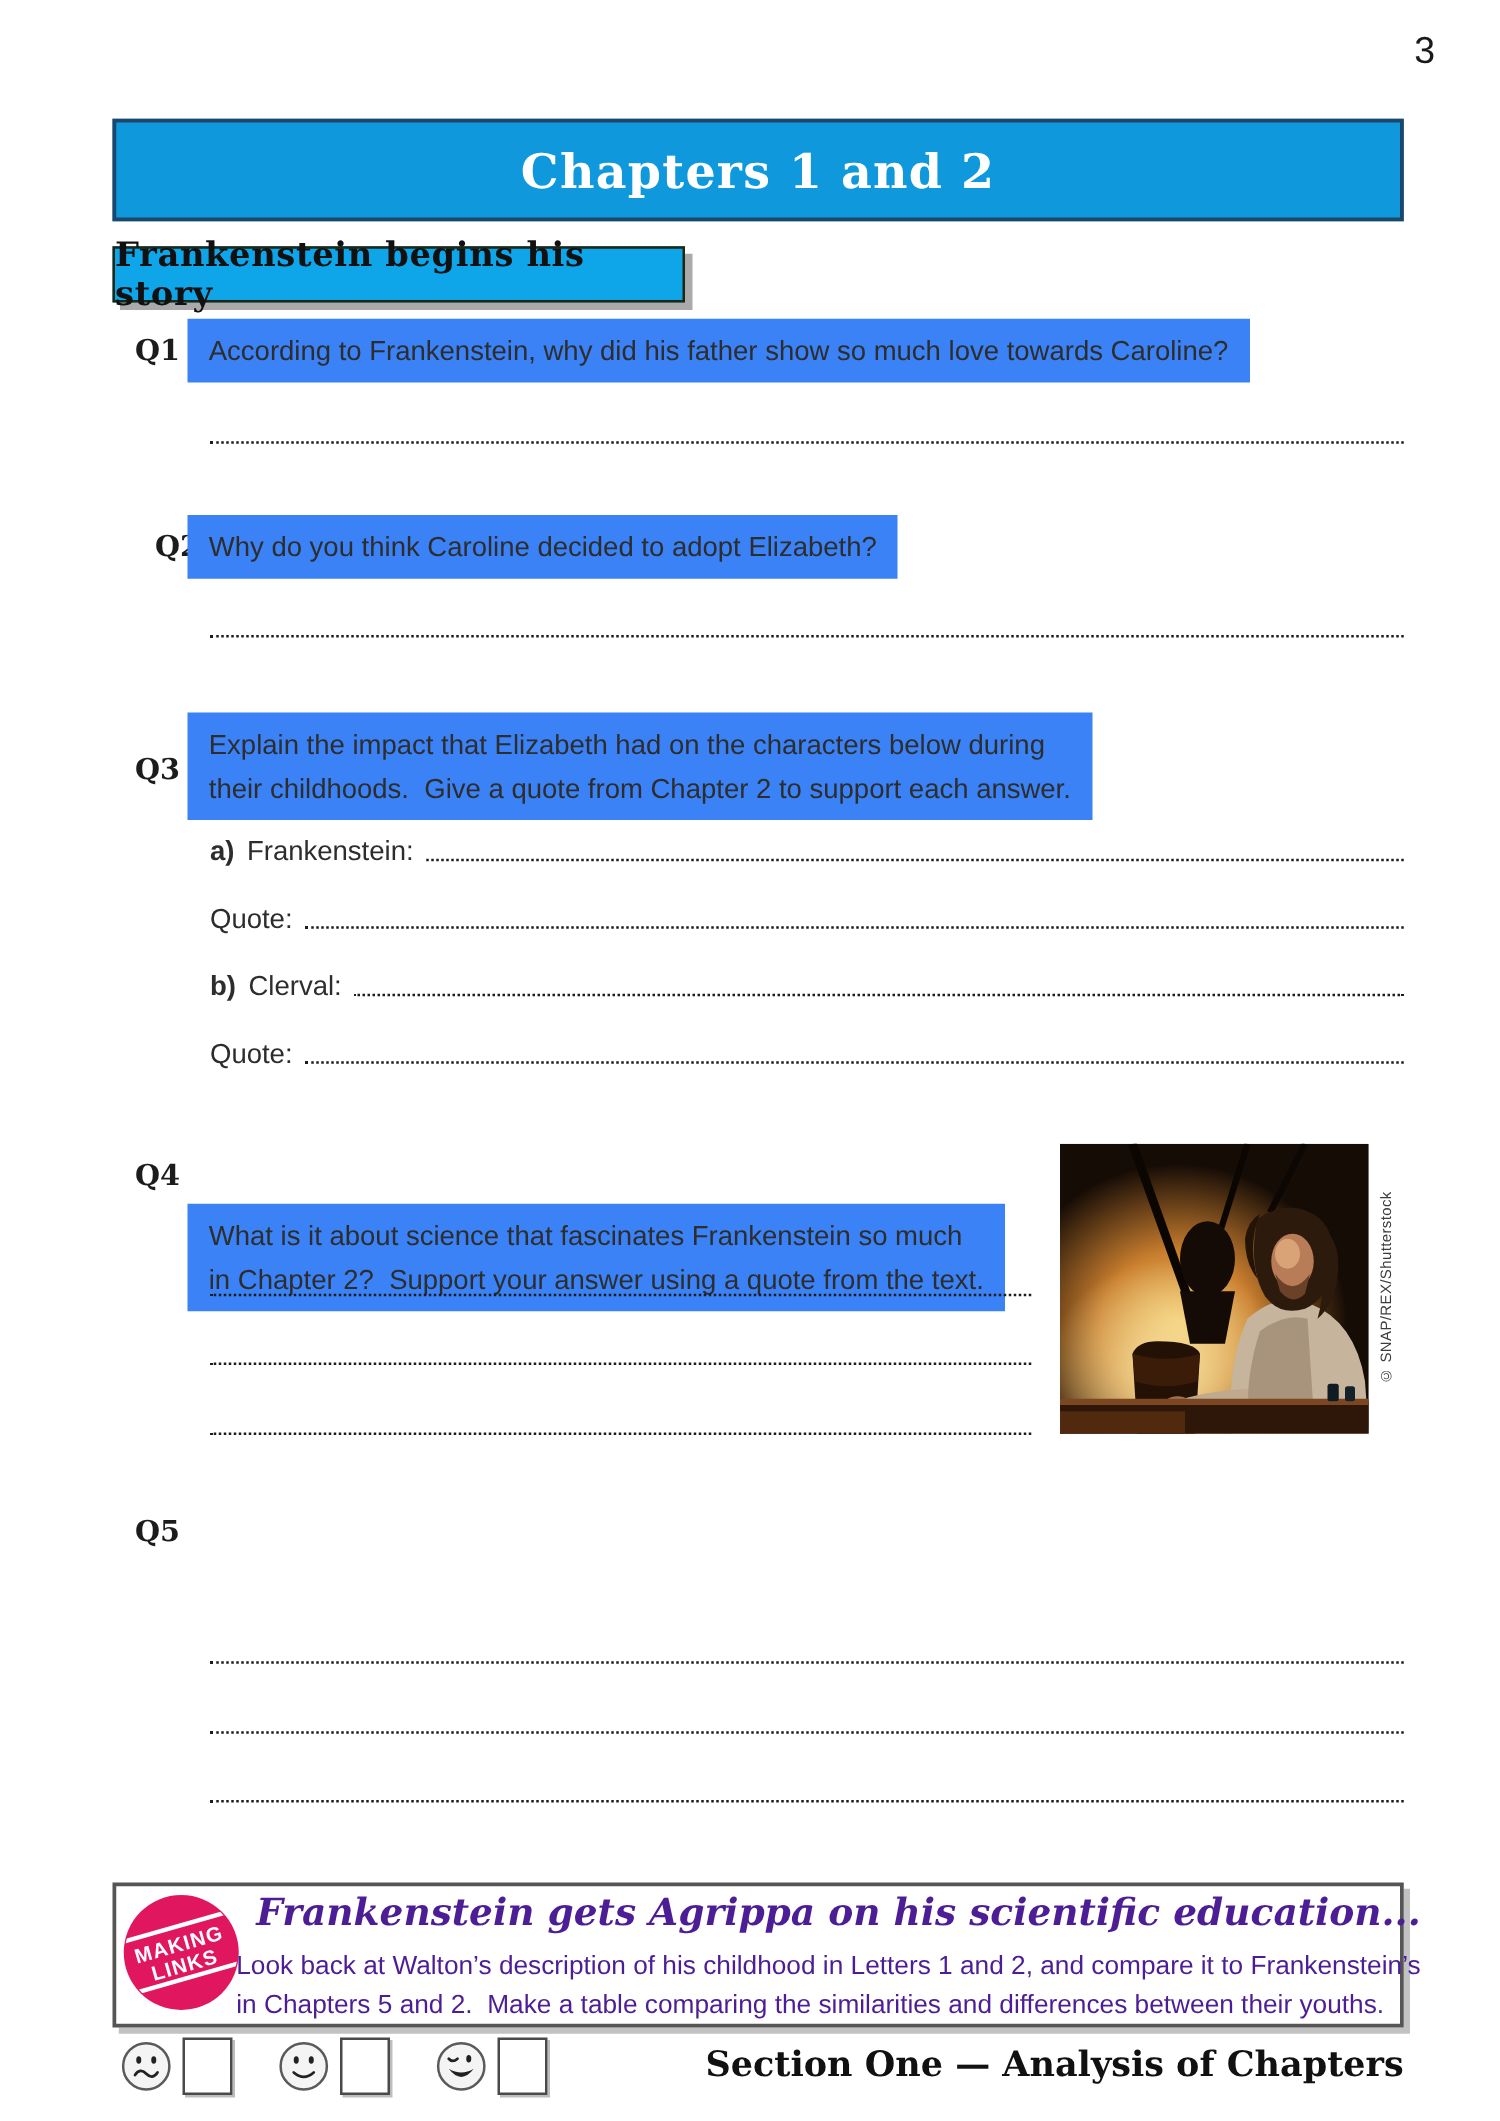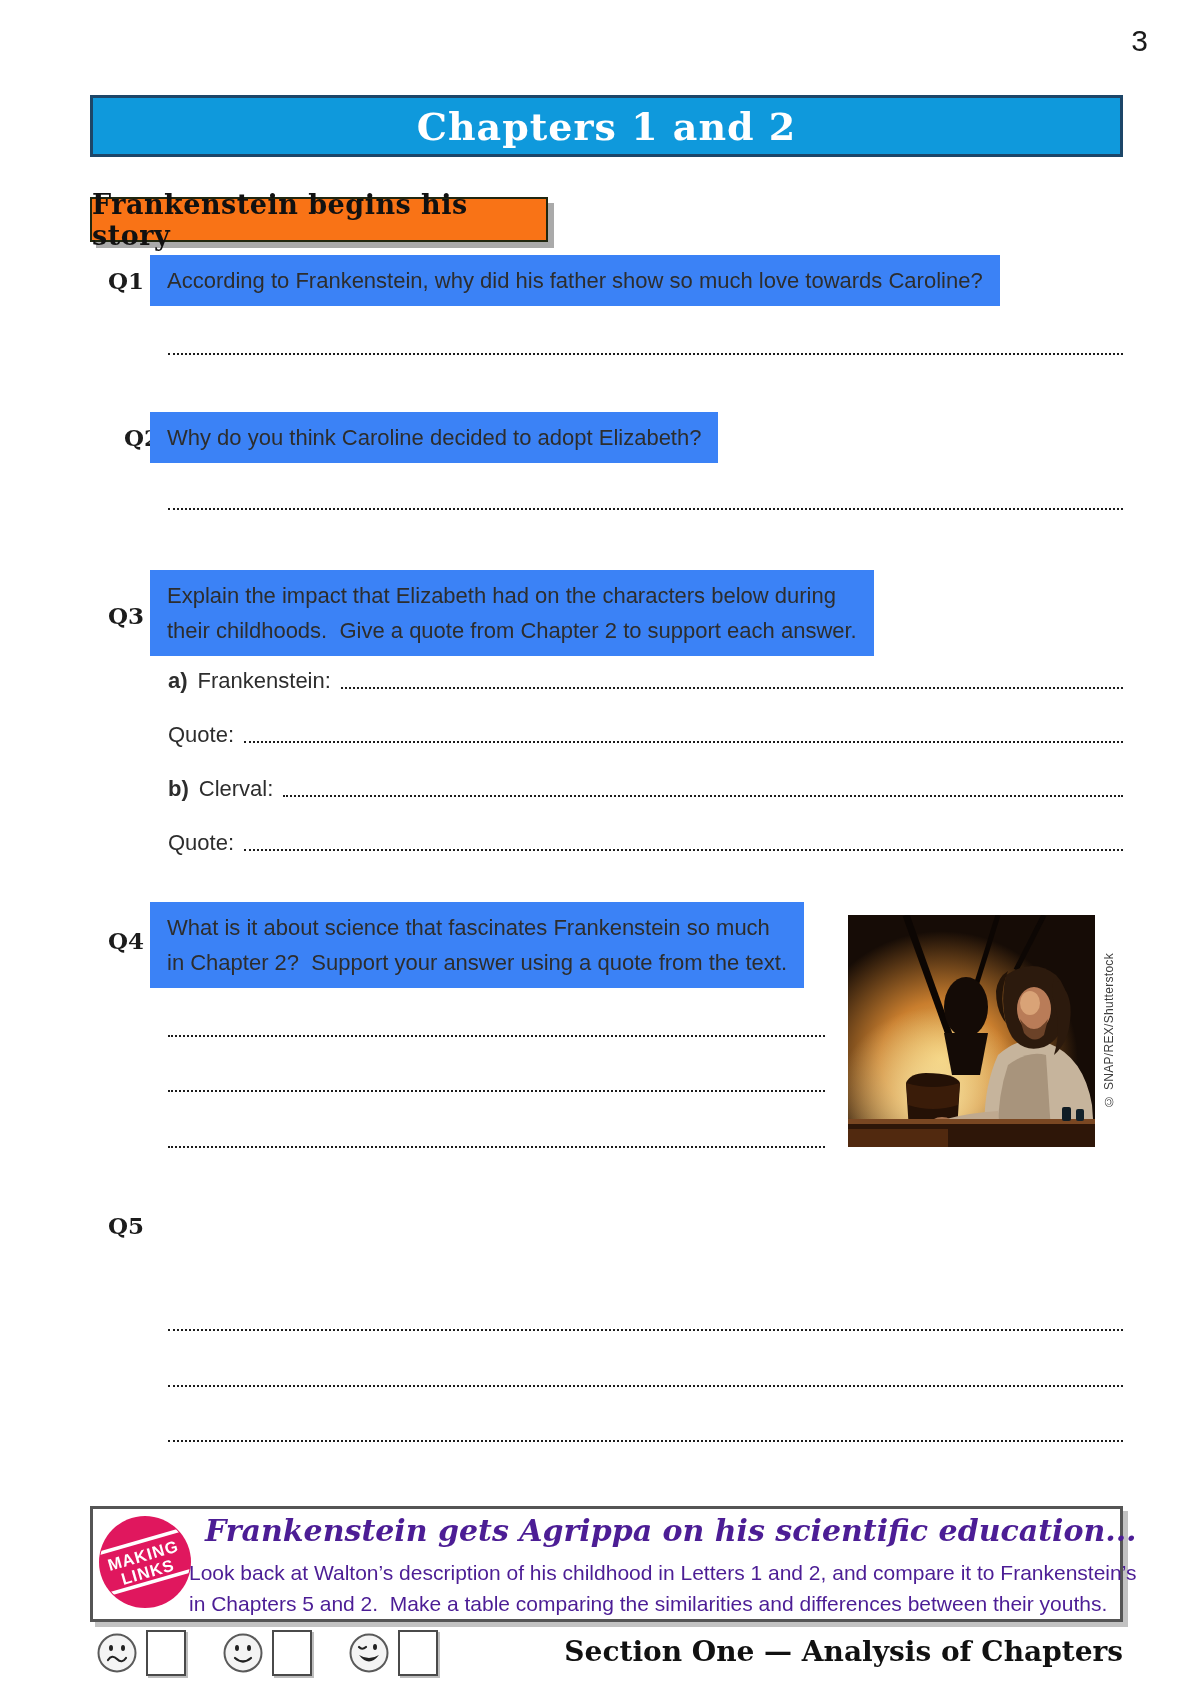--- a/index.html
+++ b/index.html
@@ -6,31 +6,31 @@
   html,body { background:#ffffff; }
   .page {
     position:relative; width:1200px; height:1697px; background:#ffffff;
     font-family:"Liberation Sans", sans-serif; color:#2d2d2d; overflow:hidden;
   }
   .page-number {
     position:absolute; top:24px; right:52px;
     font-size:30px; color:#1a1a1a;
   }
   .banner {
-    position:absolute; left:90px; top:95px; width:1033px; height:62px;
+    position:absolute; left:90px; top:95px; width:1033px; height:82px;
     background:#0f99dc; border:3px solid #1d4668;
     display:flex; align-items:center; justify-content:center;
   }
   .banner-title {
     font-family:"DejaVu Serif","Liberation Serif",serif; font-weight:bold;
     font-size:38px; color:#ffffff; letter-spacing:1px;
   }
   .subheader {
     position:absolute; left:90px; top:197px; width:458px; height:45px;
-    background:#f97316; border:2px solid #20260f;
+    background:#0ea5e9; border:2px solid #20260f;
     box-shadow:6px 6px 0 0 #aaaaaa;
     display:flex; align-items:center; justify-content:center;
   }
   .subheader-title {
     font-family:"DejaVu Serif","Liberation Serif",serif; font-weight:bold;
     font-size:27px; color:#111111; letter-spacing:0.5px;
   }
   .q-label {
     position:absolute; left:108px;
     font-family:"DejaVu Serif","Liberation Serif",serif; font-weight:bold;
@@ -139,21 +139,21 @@
     <span class="part-letter">b)</span>
     <span class="part-name">Clerval:</span>
     <span class="dotted-fill"></span>
   </div>
   <div class="fill-row" style="top:830px;">
     <span class="part-name">Quote:</span>
     <span class="dotted-fill"></span>
   </div>
 
   <div class="q-label" style="top:927px;">Q4</div>
-  <div class="q-highlight" style="top:902px;">
+  <div class="q-highlight" style="top:963px;">
     <span class="q-line">What is it about science that fascinates Frankenstein so much</span>
     <span class="q-line">in Chapter 2?  Support your answer using a quote from the text.</span>
   </div>
   <div class="answer-line" style="left:168px; top:1035px; width:657px;"></div>
   <div class="answer-line" style="left:168px; top:1090px; width:657px;"></div>
   <div class="answer-line" style="left:168px; top:1146px; width:657px;"></div>
 
   <div class="photo">
     <svg width="247" height="232" viewBox="0 0 247 232" xmlns="http://www.w3.org/2000/svg">
       <defs>

